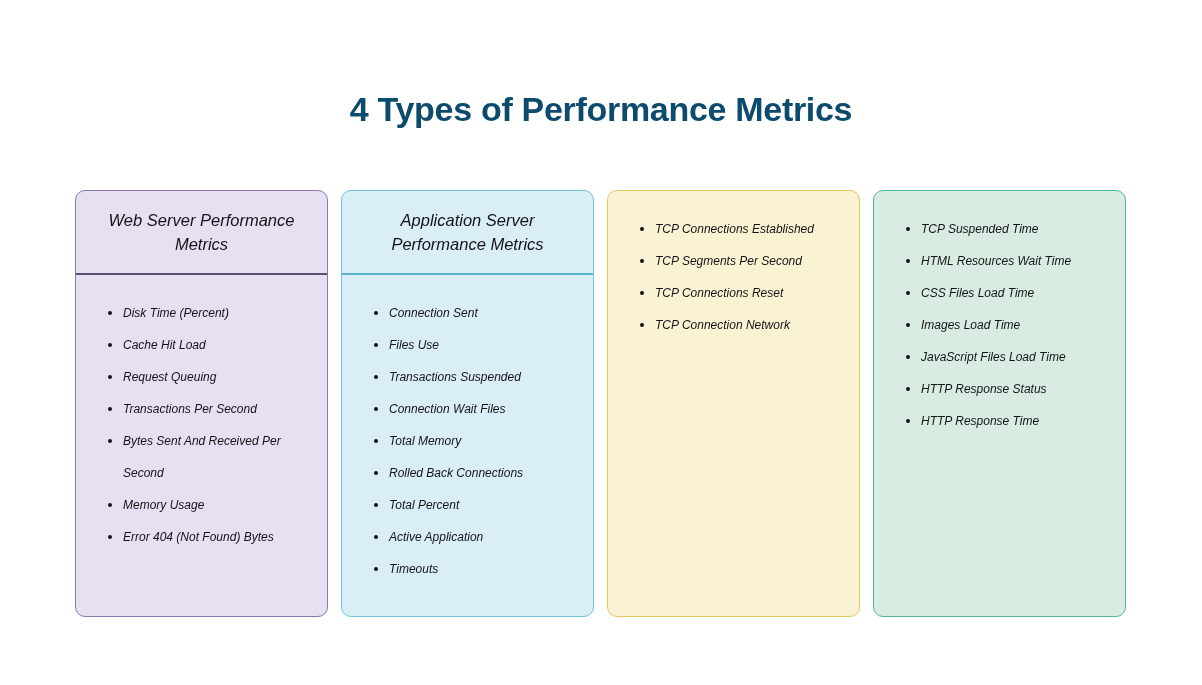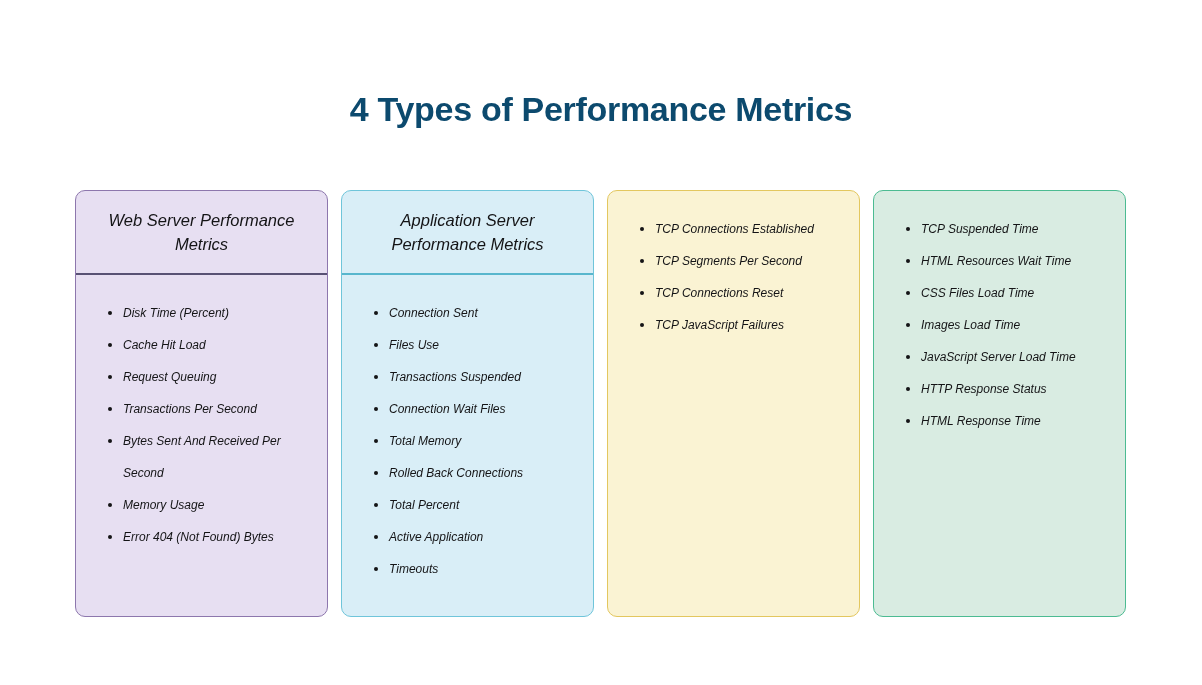--- a/index.html
+++ b/index.html
@@ -123,30 +123,30 @@
           <li>Active Application</li>
           <li>Timeouts</li>
         </ul>
     </article>
 
     <article class="metric-card" style="--card-bg: #faf3d3; --card-border: #e3c75f; --card-divider: #e2cc80;">
       <ul class="metric-list">
           <li>TCP Connections Established</li>
           <li>TCP Segments Per Second</li>
           <li>TCP Connections Reset</li>
-          <li>TCP JavaScript Failures</li>
+          <li>TCP Connection Network</li>
         </ul>
     </article>
 
     <article class="metric-card" style="--card-bg: #d9ece2; --card-border: #4cbb92; --card-divider: #49aa87;">
       <ul class="metric-list">
           <li>TCP Suspended Time</li>
           <li>HTML Resources Wait Time</li>
           <li>CSS Files Load Time</li>
           <li>Images Load Time</li>
-          <li>JavaScript Server Load Time</li>
+          <li>JavaScript Files Load Time</li>
           <li>HTTP Response Status</li>
-          <li>HTML Response Time</li>
+          <li>HTTP Response Time</li>
         </ul>
     </article>
 
   </div>
 </div>
 
 </body></html>

